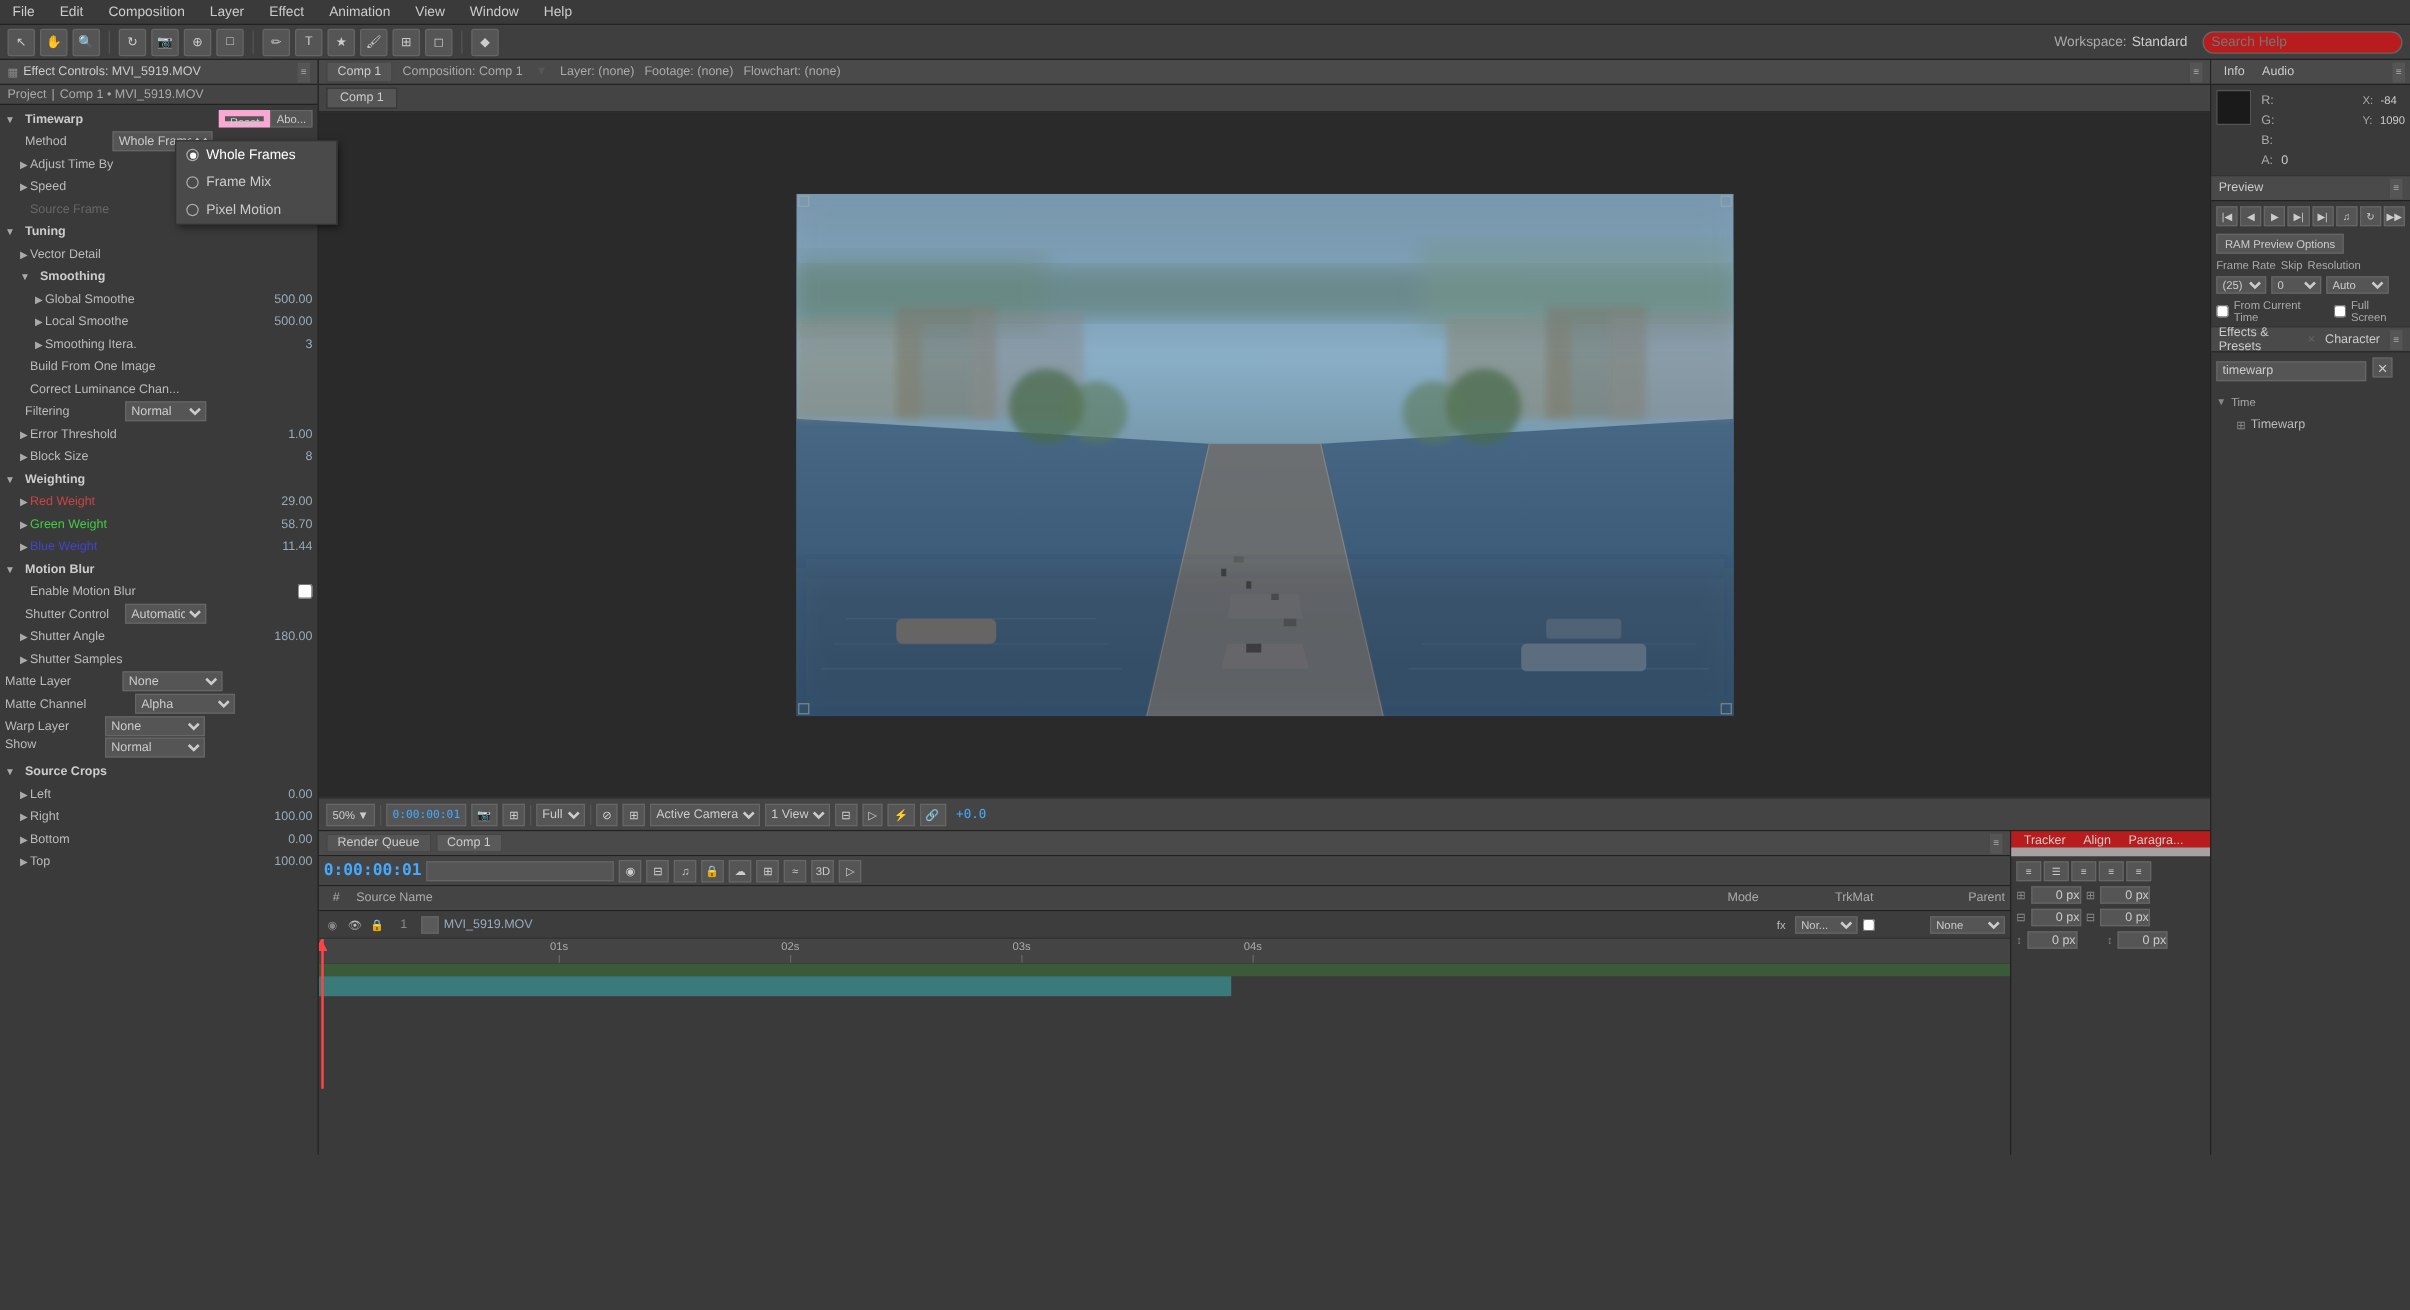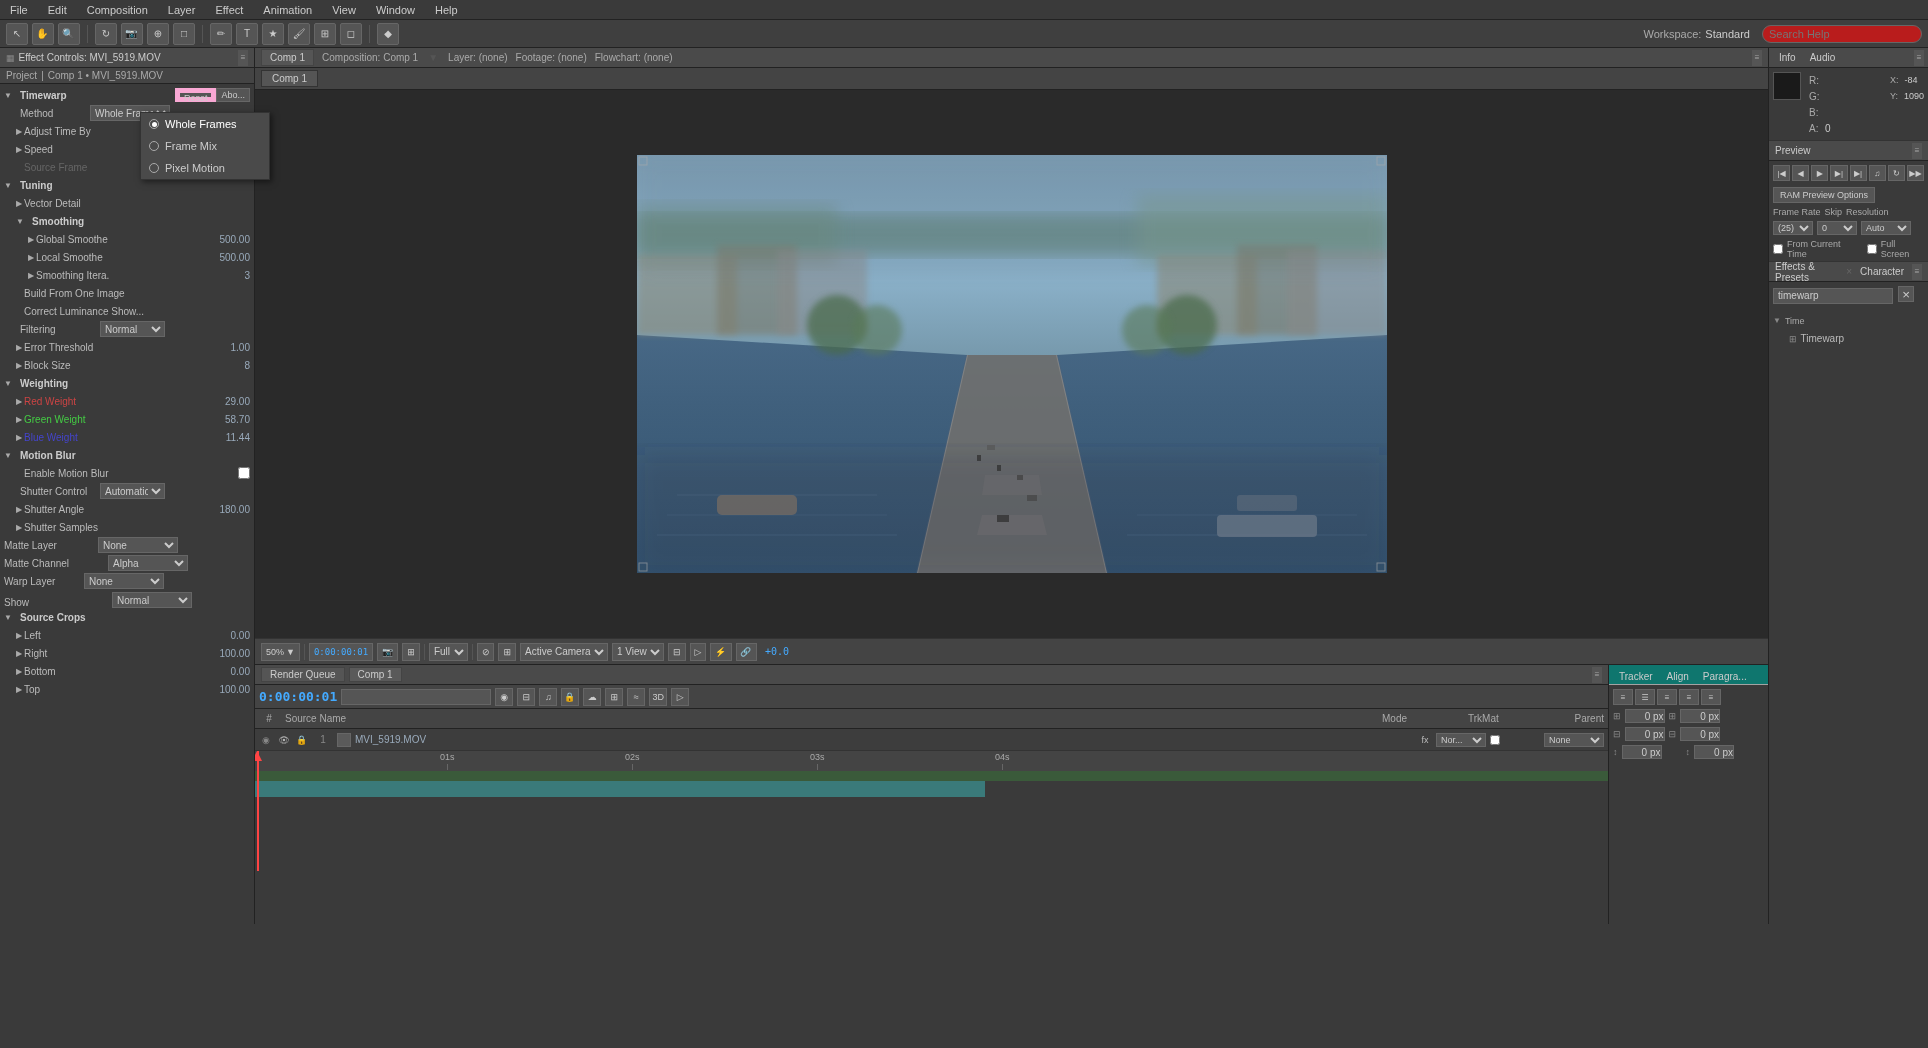--- a/index.html
+++ b/index.html
@@ -550,25 +550,25 @@
       display: flex;
       align-items: center;
       height: 18px;
       padding-left: 16px;
       font-size: 10px;
       color: #bbb;
       gap: 4px;
     }
     .bottom-right-tabs {
       height: 20px;
-      background: #0f766e;
-      display: flex;
-      align-items: flex-end;
+      background: #b91c1c;
+      display: flex;
+      align-items: flex-start;
       padding: 0 4px;
-      border-bottom: 1px solid #a3a3a3;
+      border-bottom: 7px solid #a3a3a3;
       gap: 2px;
     }
     .bottom-right-tab {
       font-size: 10px;
       color: #ccc;
       padding: 2px 6px;
       cursor: pointer;
     }
     .paragraph-panel {
       padding: 4px;
@@ -795,21 +795,21 @@
           <span class="ec-value">3</span>
         </div>
 
         <div class="ec-row ec-indent1">
           <span style="width:8px"></span>
           <span class="ec-label">Build From One Image</span>
         </div>
 
         <div class="ec-row ec-indent1">
           <span style="width:8px"></span>
-          <span class="ec-label">Correct Luminance Show...</span>
+          <span class="ec-label">Correct Luminance Chan...</span>
         </div>
 
         <div style="display:flex;align-items:center;height:18px;padding:0 4px 0 20px;">
           <span style="width:80px;font-size:10px;color:#bbb;">Filtering</span>
           <select class="ec-dropdown-sm">
             <option>Normal</option>
           </select>
         </div>
 
         <div class="ec-row ec-indent1">
@@ -890,21 +890,21 @@
           </select>
         </div>
 
         <div style="display:flex;align-items:center;height:18px;padding:0 4px 0 4px;">
           <span style="width:80px;font-size:10px;color:#bbb;">Warp Layer</span>
           <select class="ec-dropdown">
             <option>None</option>
           </select>
         </div>
 
-        <div style="display:flex;align-items:flex-end;height:18px;padding:0 4px 0 4px;gap:28px;">
+        <div style="display:flex;align-items:flex-start;height:18px;padding:0 4px 0 4px;">
           <span style="width:80px;font-size:10px;color:#bbb;">Show</span>
           <select class="ec-dropdown">
             <option>Normal</option>
           </select>
         </div>
 
         <div class="ec-row">
           <span class="triangle">▼</span>
           <span class="ec-label ec-section">Source Crops</span>
         </div>

